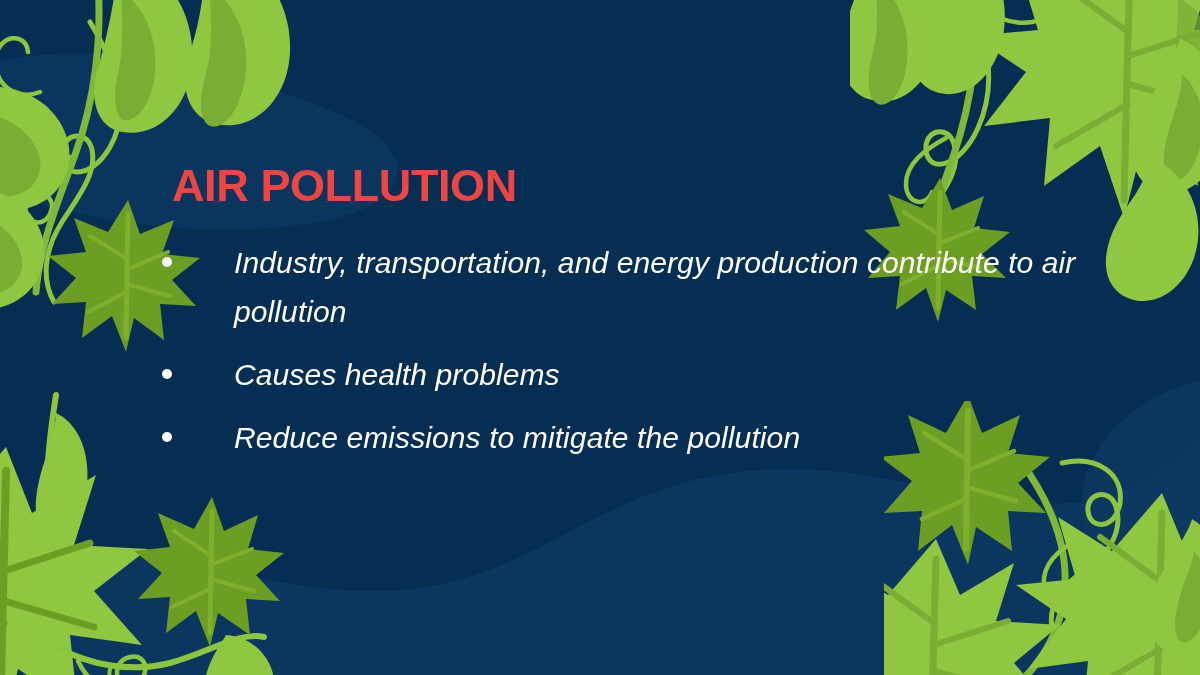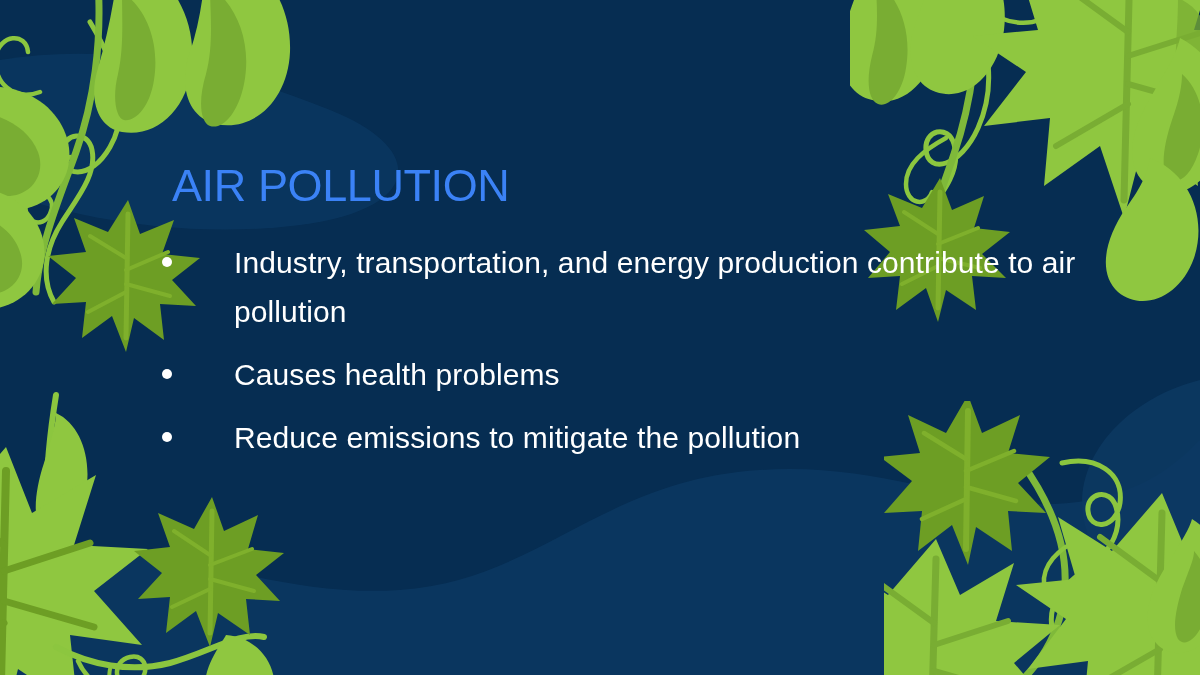--- a/index.html
+++ b/index.html
@@ -36,23 +36,23 @@
   #content {
     position:absolute;
     left:0; top:0;
     width:1200px; height:675px;
     z-index:5;
   }
   #page-title {
     position:absolute;
     left:172px; top:160px;
     font-size:45px;
-    font-weight:normal;
+    font-weight:bold;
     letter-spacing:-0.4px;
-    color:#3b82f6;
+    color:#ef4444;
     font-family:"Liberation Sans", sans-serif;
     text-transform:uppercase;
     white-space:nowrap;
   }
   #bullet-list {
     position:absolute;
     left:150px; top:238px;
     width:940px;
     list-style:none;
   }
@@ -73,20 +73,21 @@
   }
   .bullet-text {
     flex:1 1 auto;
     margin-left:62px;
     font-size:30px;
     font-weight:400;
     line-height:49px;
     color:#ffffff;
     letter-spacing:0.1px;
     font-family:"Liberation Sans", sans-serif;
+    font-style:italic;
   }
 </style>
 </head>
 <body>
 
 <div id="slide">
 
   <svg class="bg-layer" viewBox="0 0 1200 675" preserveAspectRatio="none" xmlns="http://www.w3.org/2000/svg">
     <rect x="0" y="0" width="1200" height="675" fill="#062d52"></rect>
 

